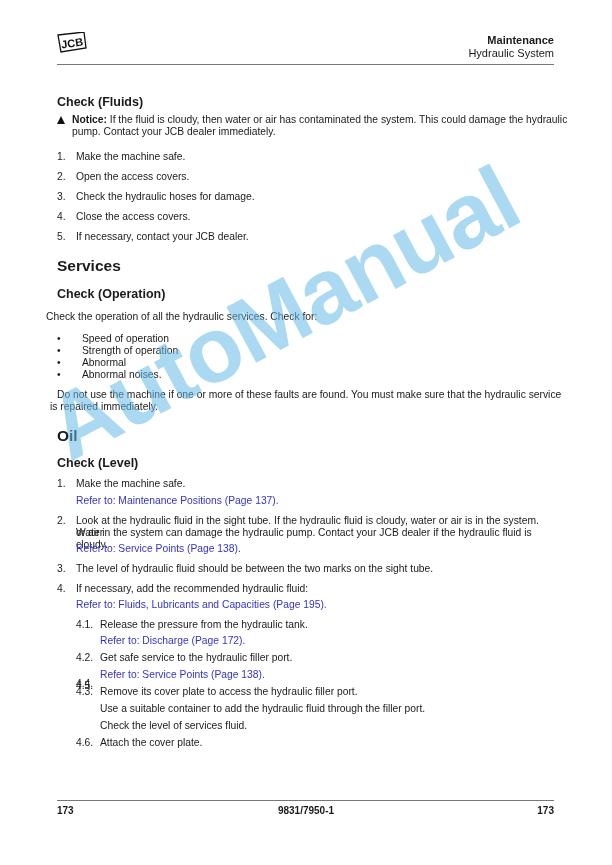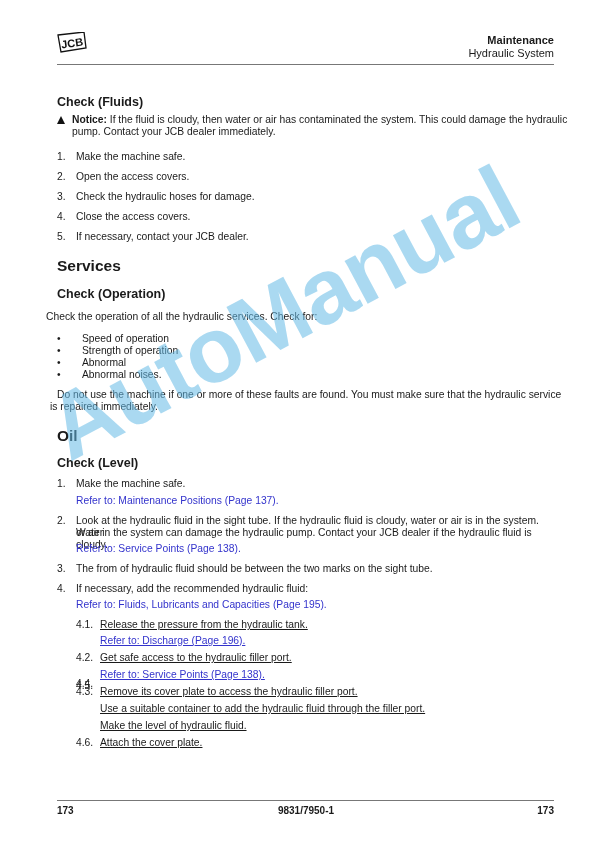--- a/index.html
+++ b/index.html
@@ -10,21 +10,21 @@
   .hdr-r { right:58px; text-align:right; font-size:11px; line-height:13px; }
   .hdr-title { top:34px; font-weight:bold; }
   .hdr-sub { top:47px; }
   .rule { left:57px; width:497px; height:1px; background:#777; }
   .h2 { font-size:12.5px; font-weight:bold; left:57px; }
   .h1 { font-size:15.5px; font-weight:bold; left:57px; }
   .txt { font-size:10.3px; line-height:12px; }
   .num { position:absolute; left:57px; font-size:10.3px; }
   .step { position:absolute; left:76px; font-size:10.3px; line-height:12px; width:480px; }
   .subnum { position:absolute; left:76px; font-size:10.3px; }
-  .substep { position:absolute; left:100px; font-size:10.3px;text-decoration:underline; }
+  .substep { position:absolute; left:100px; font-size:10.3px; }
   .link { color:#3333cc; }
   .bullet { position:absolute; left:57px; font-size:10.3px; }
   .btext { position:absolute; left:82px; font-size:10.3px; }
   .notice-icon { left:57px; top:116px; width:0; height:0;
     border-left:4.5px solid transparent; border-right:4.5px solid transparent;
     border-bottom:8px solid #111; }
   .watermark { left:30px; top:388px; font-size:92px; font-weight:bold;
     color:rgba(100,185,230,0.55); transform:rotate(-28deg); transform-origin:0 0;
     white-space:nowrap; letter-spacing:-1px; pointer-events:none; }
   .foot { top:805px; font-size:10px; font-weight:bold; }
@@ -86,44 +86,44 @@
   <span class="num" style="top:478px">1.</span>
   <span class="step" style="top:478px">Make the machine safe.</span>
   <span class="step link" style="top:495px">Refer to: Maintenance Positions (Page 137).</span>
 
   <span class="num" style="top:515px">2.</span>
   <span class="step" style="top:515px">Look at the hydraulic fluid in the sight tube. If the hydraulic fluid is cloudy, water or air is in the system. Water</span>
   <span class="step" style="top:527px">or air in the system can damage the hydraulic pump. Contact your JCB dealer if the hydraulic fluid is cloudy.</span>
   <span class="step link" style="top:543px">Refer to: Service Points (Page 138).</span>
 
   <span class="num" style="top:563px">3.</span>
-  <span class="step" style="top:563px">The from of hydraulic fluid should be between the two marks on the sight tube.</span>
+  <span class="step" style="top:563px">The level of hydraulic fluid should be between the two marks on the sight tube.</span>
 
   <span class="num" style="top:583px">4.</span>
   <span class="step" style="top:583px">If necessary, add the recommended hydraulic fluid:</span>
   <span class="step link" style="top:599px">Refer to: Fluids, Lubricants and Capacities (Page 195).</span>
 </div>
 
 <div>
   <span class="subnum" style="top:619px">4.1.</span>
   <span class="substep" style="top:619px">Release the pressure from the hydraulic tank.</span>
-  <span class="substep link" style="top:635px">Refer to: Discharge (Page 196).</span>
+  <span class="substep link" style="top:635px">Refer to: Discharge (Page 172).</span>
 
   <span class="subnum" style="top:652px">4.2.</span>
-  <span class="substep" style="top:652px">Get safe access to the hydraulic filler port.</span>
+  <span class="substep" style="top:652px">Get safe service to the hydraulic filler port.</span>
   <span class="substep link" style="top:669px">Refer to: Service Points (Page 138).</span>
 
   <span class="subnum" style="top:686px">4.3.</span>
   <span class="substep" style="top:686px">Remove its cover plate to access the hydraulic filler port.</span>
 
   <span class="subnum" style="top:678px">4.4.</span>
   <span class="substep" style="top:703px">Use a suitable container to add the hydraulic fluid through the filler port.</span>
 
   <span class="subnum" style="top:680px">4.5.</span>
-  <span class="substep" style="top:720px">Make the level of hydraulic fluid.</span>
+  <span class="substep" style="top:720px">Check the level of services fluid.</span>
 
   <span class="subnum" style="top:737px">4.6.</span>
   <span class="substep" style="top:737px">Attach the cover plate.</span>
 </div>
 
 <div class="abs watermark">AutoManual</div>
 
 <div class="abs rule" style="top:800px"></div>
 <div class="abs foot" style="left:57px">173</div>
 <div class="abs foot" style="left:0; width:612px; text-align:center">9831/7950-1</div>

